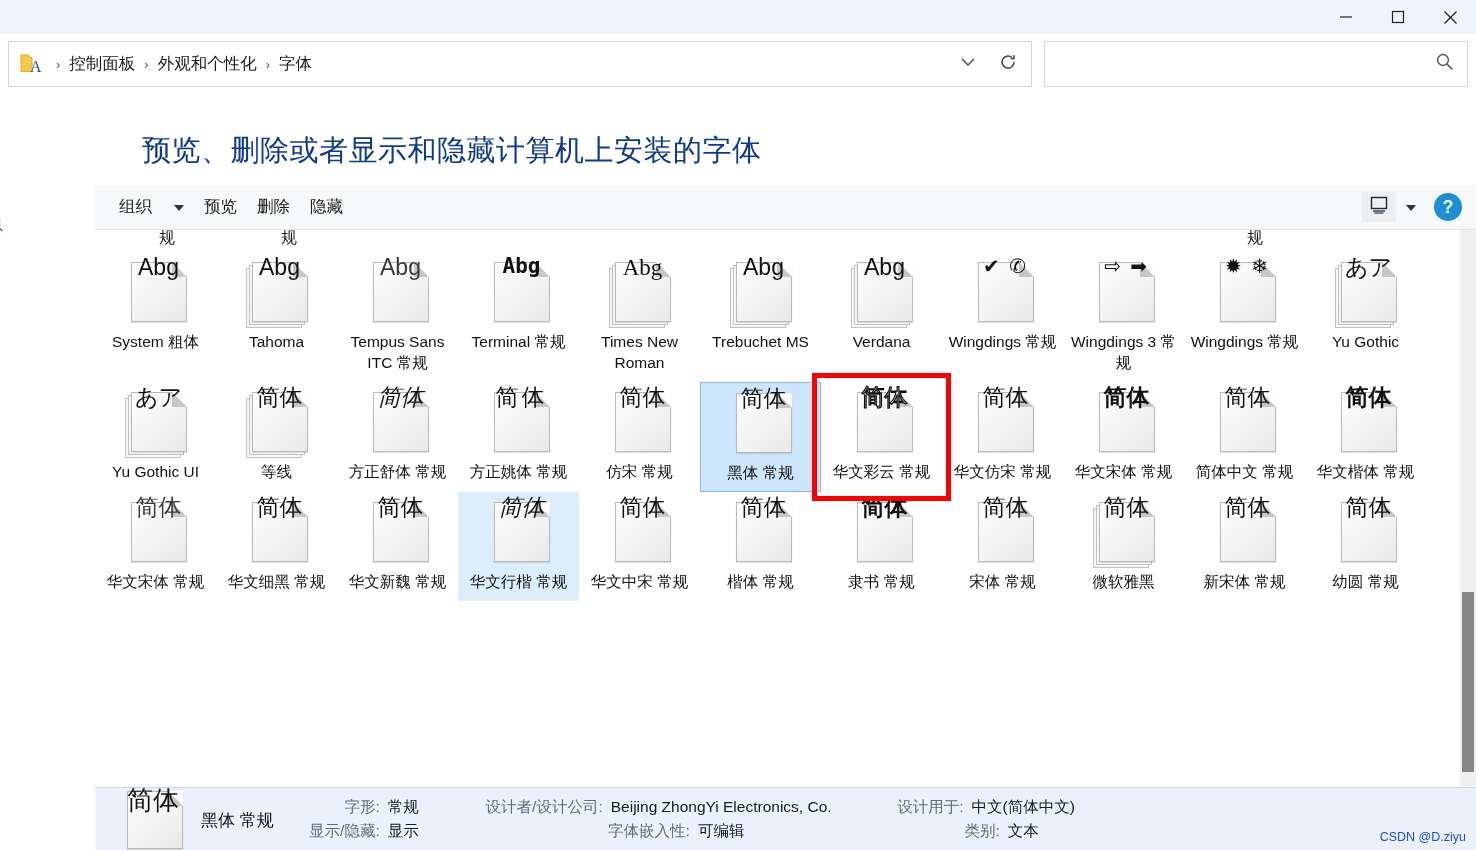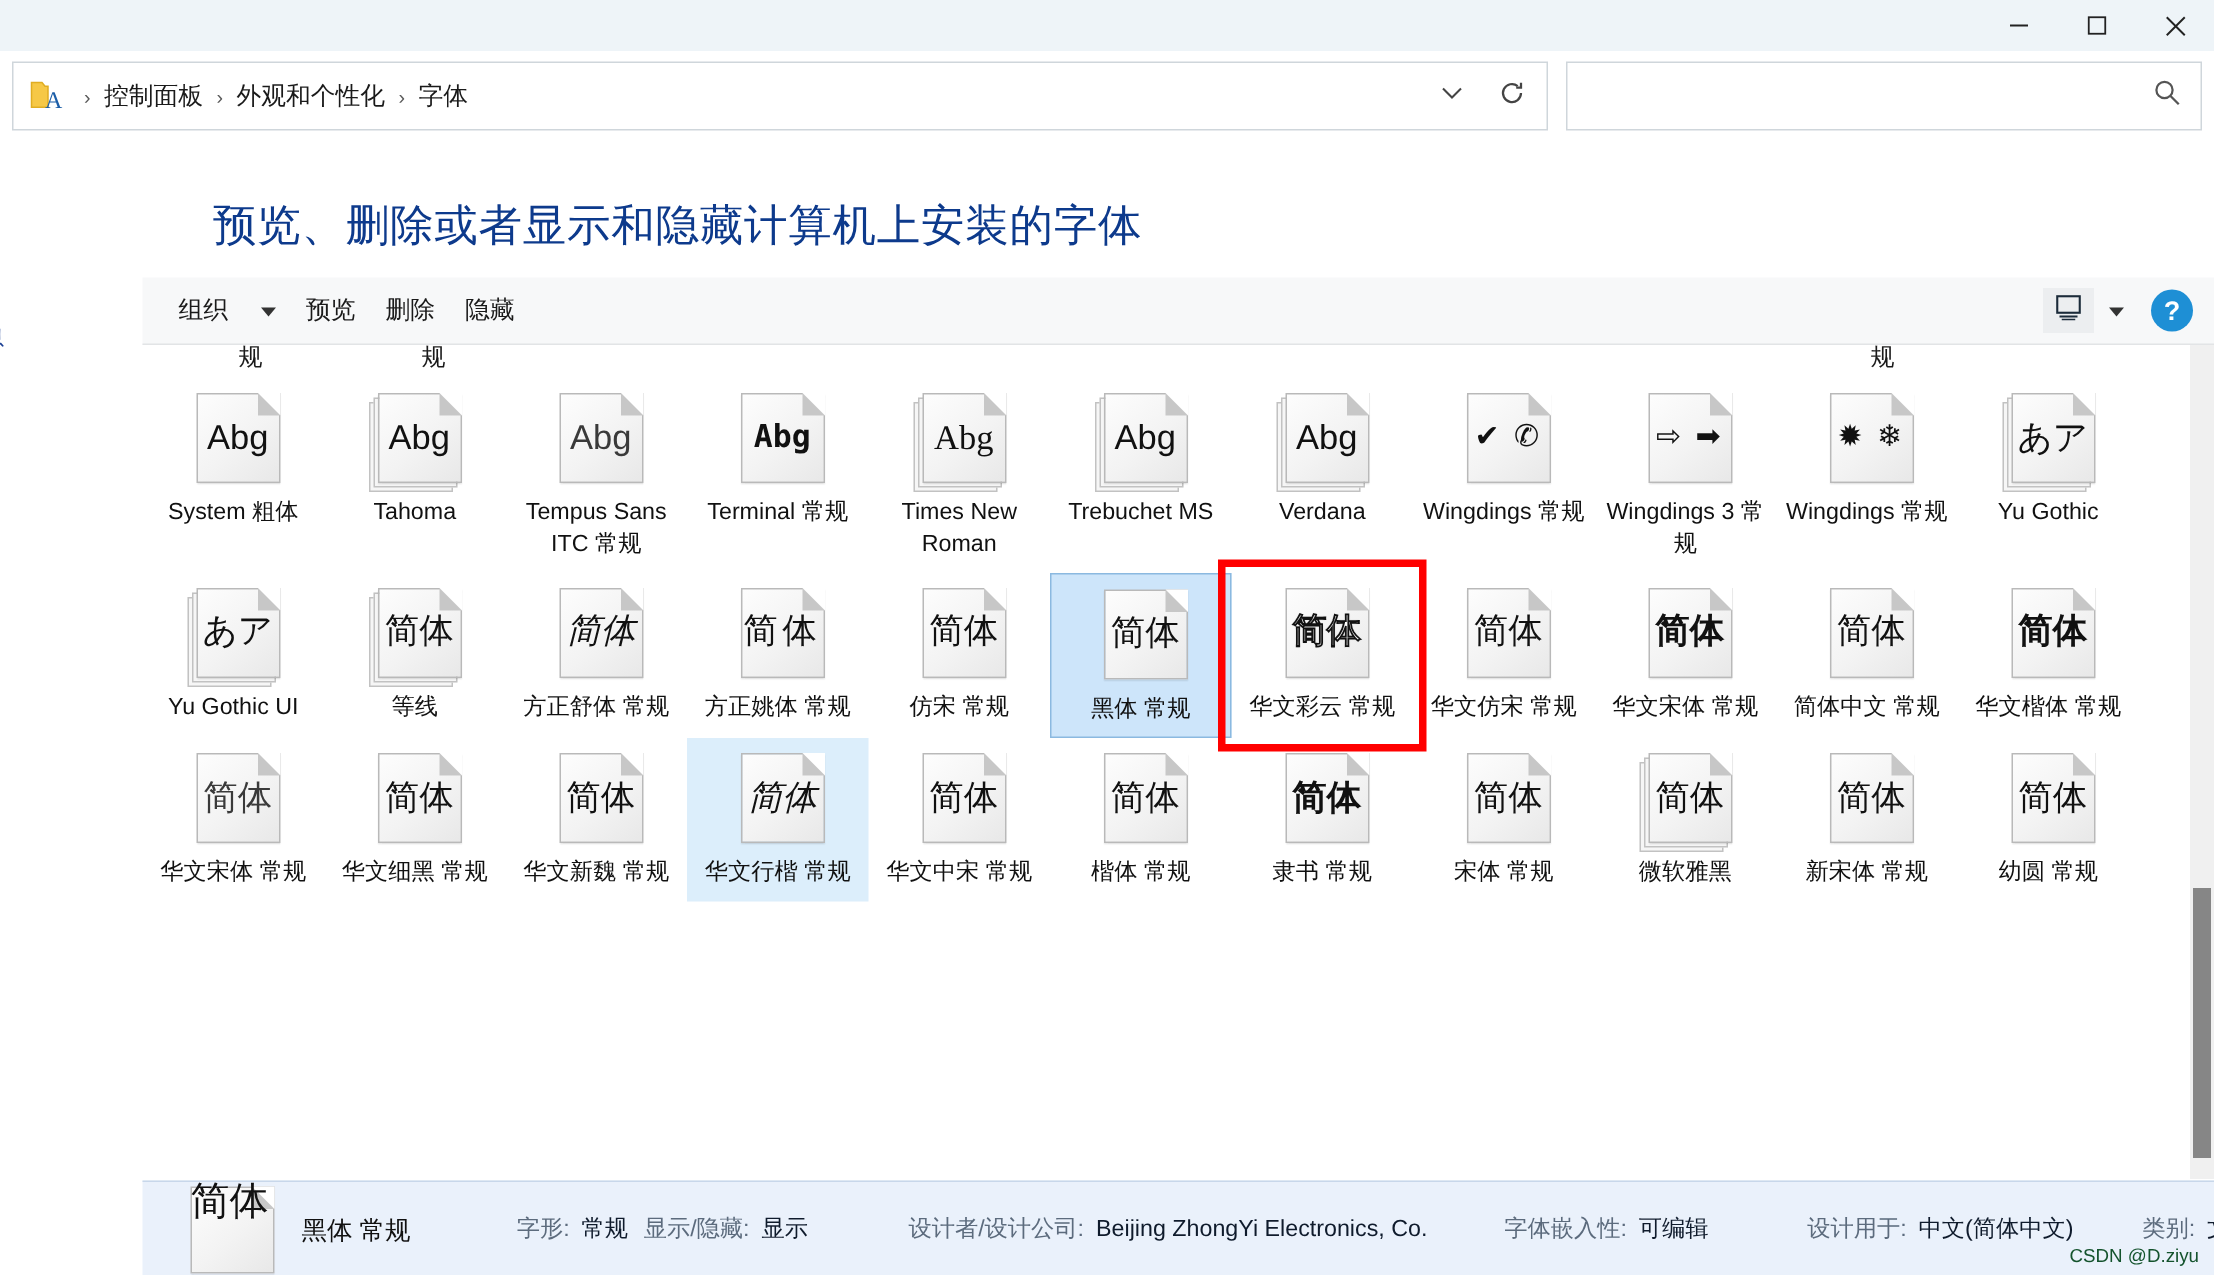--- a/index.html
+++ b/index.html
@@ -113,21 +113,21 @@
   }
   .tile {
     width: 121px; padding: 6px 4px 8px; display: flex; flex-direction: column;
     align-items: center; cursor: default;
   }
   .tile.hover { background: #dceefb; }
   .tile.selected { background: #cde5fa; border: 1px solid #8bb9e0; }
 
   .fonticon {
     position: relative; width: 66px; height: 68px; margin-bottom: 6px;
-    display: flex; align-items: center; justify-content: center;
+    display: flex; justify-content: center;
   }
   .page {
     position: absolute; left: 8px; top: 4px; width: 56px; height: 60px;
     background: linear-gradient(140deg,#fdfdfd 0%,#f3f3f3 55%,#e8e8e8 100%);
     border: 1px solid #b9b9b9;
     box-shadow: 0 1px 1px rgba(0,0,0,.10);
   }
   .page::after {
     content: ""; position: absolute; right: -1px; top: -1px;
     border-width: 0 15px 15px 0; border-style: solid;
@@ -177,30 +177,30 @@
     background: #eaf1fb; border-top: 1px solid #c8d7ea;
     display: flex; align-items: center; padding: 0 0 0 28px;
   }
   .det-icon { position: relative; width: 64px; height: 60px; margin-right: 14px; flex: 0 0 64px; }
   .det-icon .page { left: 4px; top: 2px; width: 56px; height: 58px; }
   .det-icon .glyph { font-size: 26px; margin-left: 4px; }
   .det-title {
     font-size: 17px; color: #111; white-space: nowrap; margin-right: 28px;
     align-self: center; padding-top: 2px;
   }
-  .det-group { display: flex; flex-direction: row; gap: 3px; margin-right: 54px; align-items: center; }
+  .det-group { display: flex; flex-direction: column; gap: 3px; margin-right: 54px; align-items: center; }
   .det-row { display: flex; align-items: baseline; gap: 8px; font-size: 15.5px; white-space: nowrap; }
   .det-key { color: #5c6b7d; text-align: right; }
   .det-val { color: #0f1b2c; }
   .det-group.g1 .det-key { width: 78px; }
   .det-group.g2 .det-key { width: 78px; }
   .det-group.g3 .det-key { width: 130px; }
   .watermark {
     position: absolute; right: 10px; bottom: 6px;
-    font-size: 12.5px; color: #14532d; white-space: nowrap; text-align: right;
+    font-size: 12.5px; color: #1d4ed8; white-space: nowrap; text-align: right;
   }
 </style>
 </head>
 <body>
 
 <div class="titlebar">
   <div class="wincontrol">
     <span>
       <svg width="14" height="14" viewBox="0 0 14 14">
           <line x1="1" y1="7" x2="13" y2="7" stroke="#222" stroke-width="1.2"></line>

